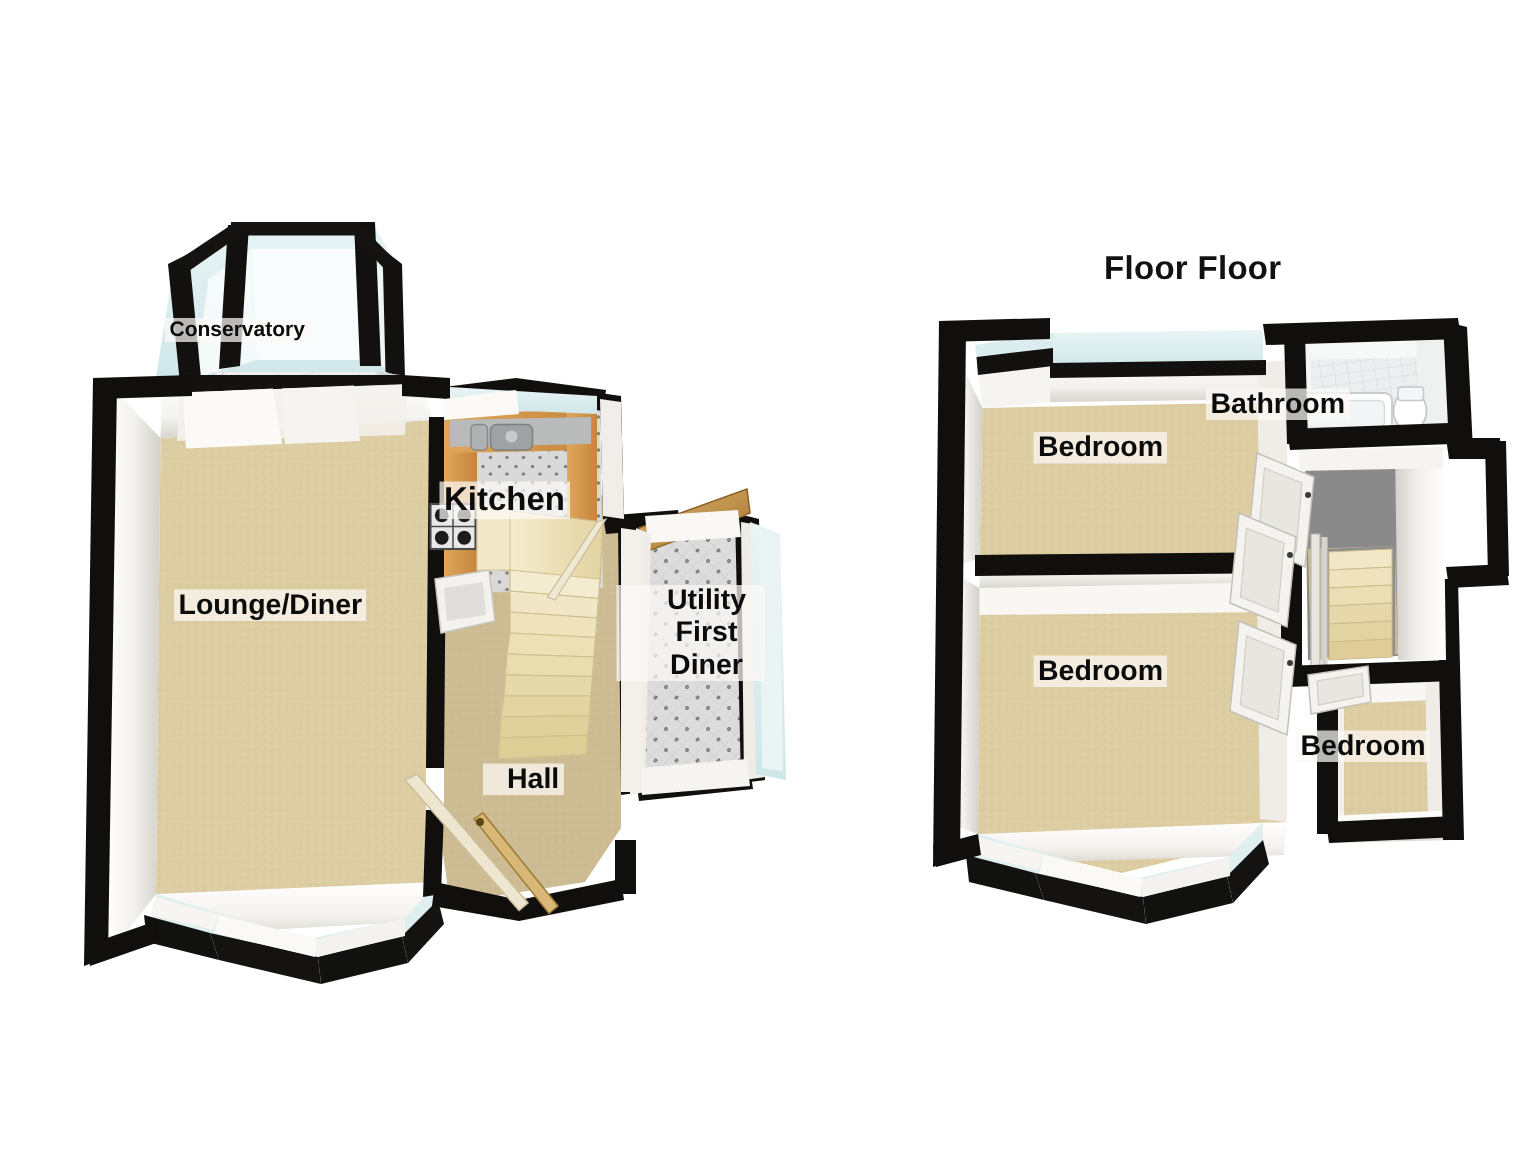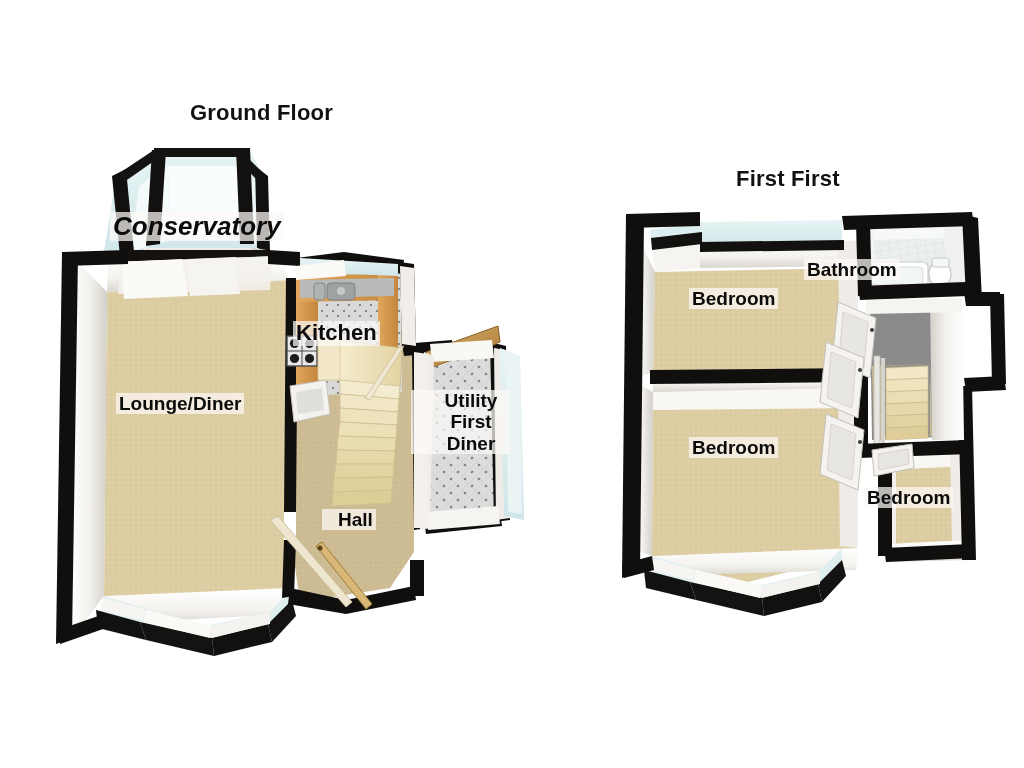--- a/index.html
+++ b/index.html
@@ -473,25 +473,24 @@
         </g>
       </g>
 
       <g>
         <path d="M930 300 L962 300 L964 440 L932 440 Z" fill="url(#wallFaceHr)"></path>
         <path d="M866 300 L962 298 L962 312 L866 314 Z" fill="#f6f4f0"></path>
       </g>
     </g>
   </svg>
 
-  <div class="floor-title" id="title-ground">Ground Floor</div>
-
-  <div class="floor-title" id="title-first">First First</div>
-
-  <div class="room-label" style="left:110px; top:212px; font-size:26px;font-style:italic;">Conservatory</div>
+
+  <div class="floor-title" id="title-first">Floor Floor</div>
+
+  <div class="room-label" style="left:110px; top:212px; font-size:14px;">Conservatory</div>
 
   <div class="room-label" style="left:116px; top:393px; font-size:19px;">Lounge/Diner</div>
 
   <div class="room-label" style="left:293px; top:321px; font-size:22px;">Kitchen</div>
 
   <div class="room-label" style="left:322px; top:509px; font-size:19px;padding-left:16px;">Hall</div>
 
   <div class="room-label multiline" style="left:411px; top:390px; font-size:19px; width:72px;">
     <div>Utility</div>
     <div>First</div>

